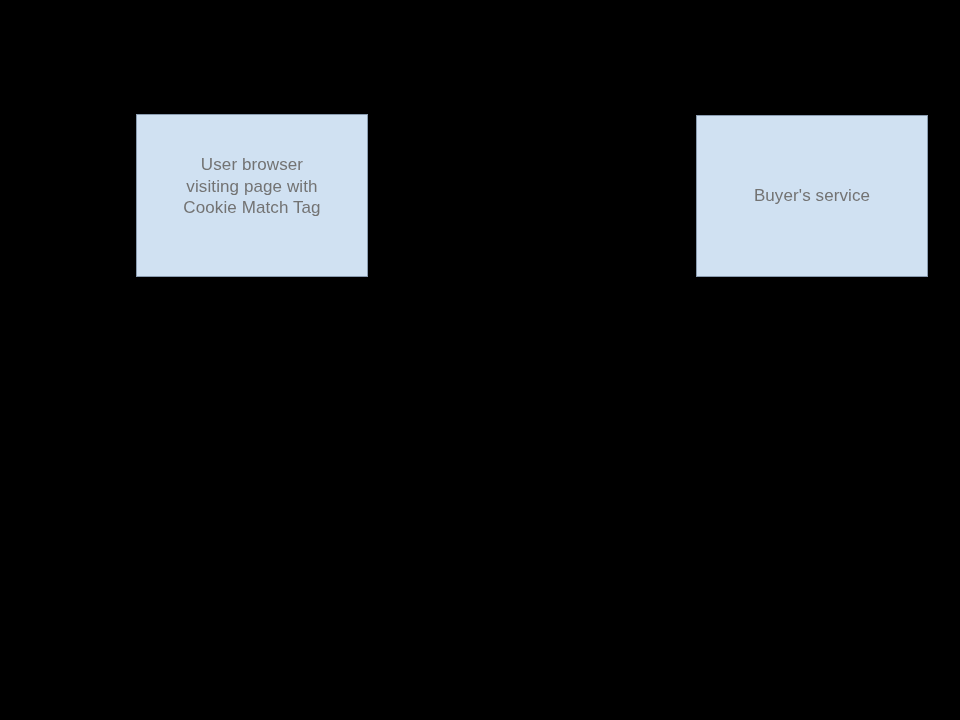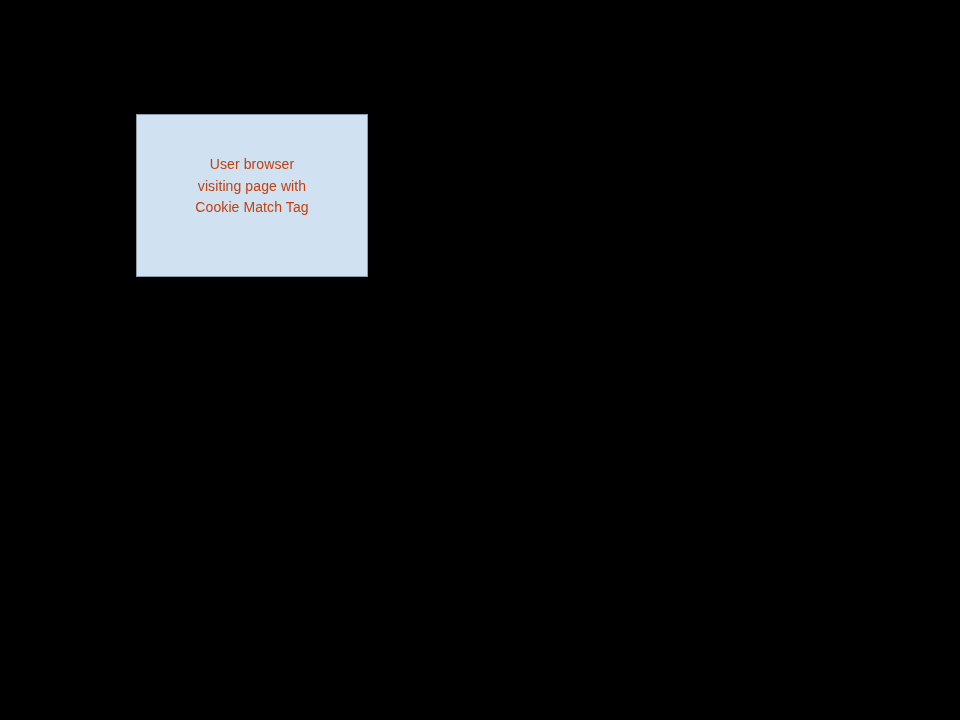--- a/index.html
+++ b/index.html
@@ -26,22 +26,22 @@
     background: #d0e1f2;
     border: 1px solid #8a9cb0;
     display: flex;
     align-items: center;
     justify-content: center;
     text-align: center;
   }
 
   .node-label {
     display: block;
-    color: #c2410c;
-    font-size: 14px;
+    color: #737373;
+    font-size: 17px;
     line-height: 21.5px;
     letter-spacing: 0.1px;
     white-space: pre-line;
     padding: 0 6px;
   }
 
   
   #node-user-browser {
     left: 136px;
     top: 114px;
@@ -79,15 +79,18 @@
 <body>
 
 <div id="canvas">
 
   <div class="node" id="node-user-browser">
     <span class="node-label">User browser
 visiting page with
 Cookie Match Tag</span>
   </div>
 
+  <div class="node" id="node-buyers-service">
+    <span class="node-label">Buyer's service</span>
+  </div>
 
 
 </div>
 
 </body></html>

